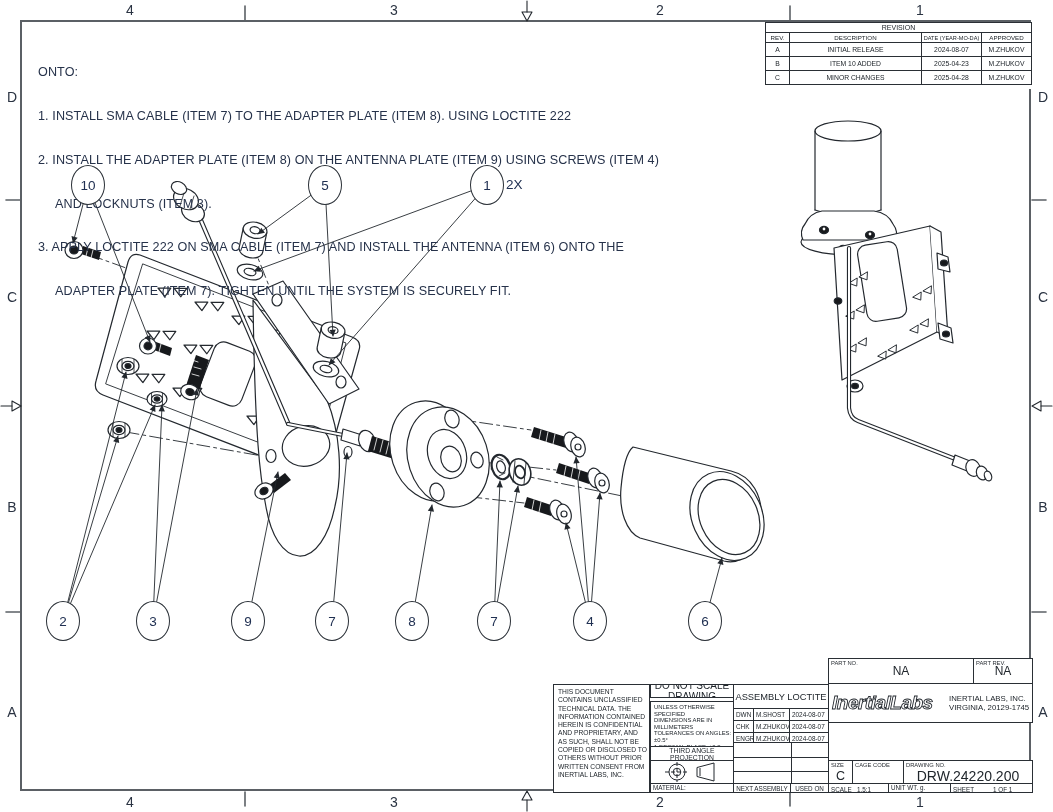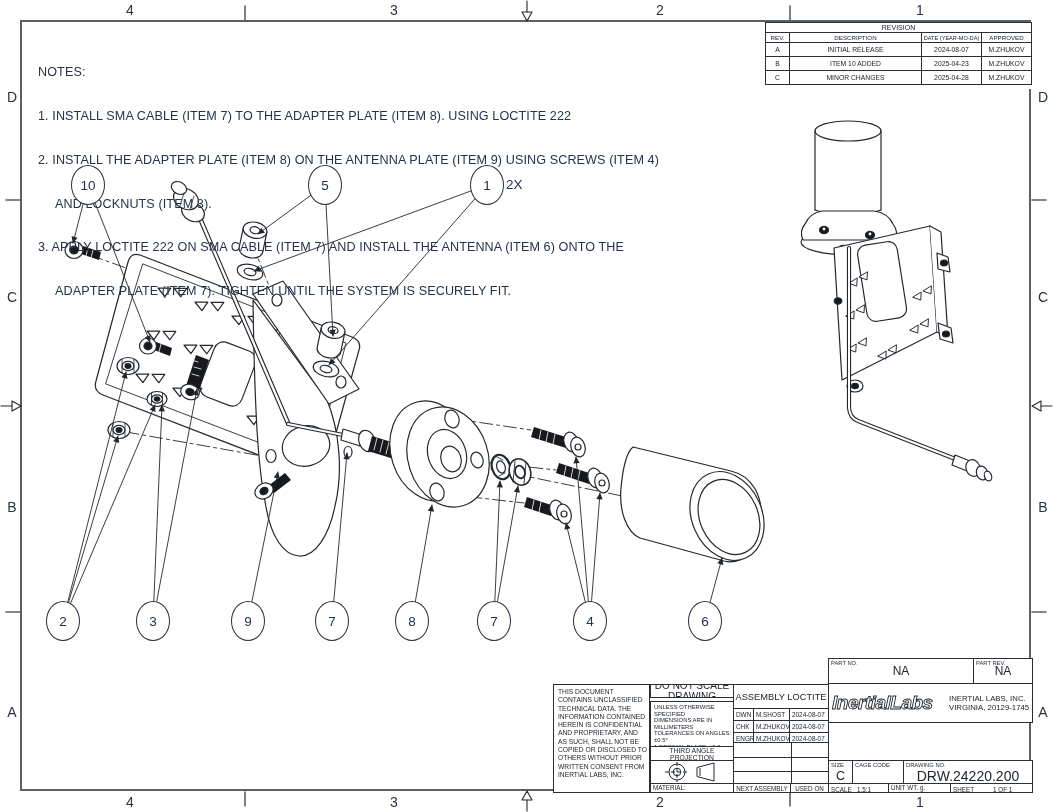--- a/index.html
+++ b/index.html
@@ -340,21 +340,21 @@
       <line x1="494" y1="621" x2="500" y2="481" marker-end="url(#ah)"></line>
       <line x1="494" y1="621" x2="518" y2="486" marker-end="url(#ah)"></line>
       <line x1="590" y1="621" x2="576" y2="457" marker-end="url(#ah)"></line>
       <line x1="590" y1="621" x2="600" y2="493" marker-end="url(#ah)"></line>
       <line x1="590" y1="621" x2="566" y2="523" marker-end="url(#ah)"></line>
       <line x1="705" y1="621" x2="722" y2="558" marker-end="url(#ah)"></line>
     </g>
   </svg>
 
   <div class="notes">
-    <div>NOTES:</div>
+    <div>ONTO:</div>
     <div>1. INSTALL SMA CABLE (ITEM 7) TO THE ADAPTER PLATE (ITEM 8). USING LOCTITE 222</div>
     <div>2. INSTALL THE ADAPTER PLATE (ITEM 8) ON THE ANTENNA PLATE (ITEM 9) USING SCREWS (ITEM 4)</div>
     <div class="indent">AND LOCKNUTS (ITEM 3).</div>
     <div>3. APPLY LOCTITE 222 ON SMA CABLE (ITEM 7) AND INSTALL THE ANTENNA (ITEM 6) ONTO THE</div>
     <div class="indent">ADAPTER PLATE (ITEM 7). TIGHTEN UNTIL THE SYSTEM IS SECURELY FIT.</div>
   </div>
 
   <div class="balloon" style="left:71px;top:165px">
       <span>10</span>
     </div>

